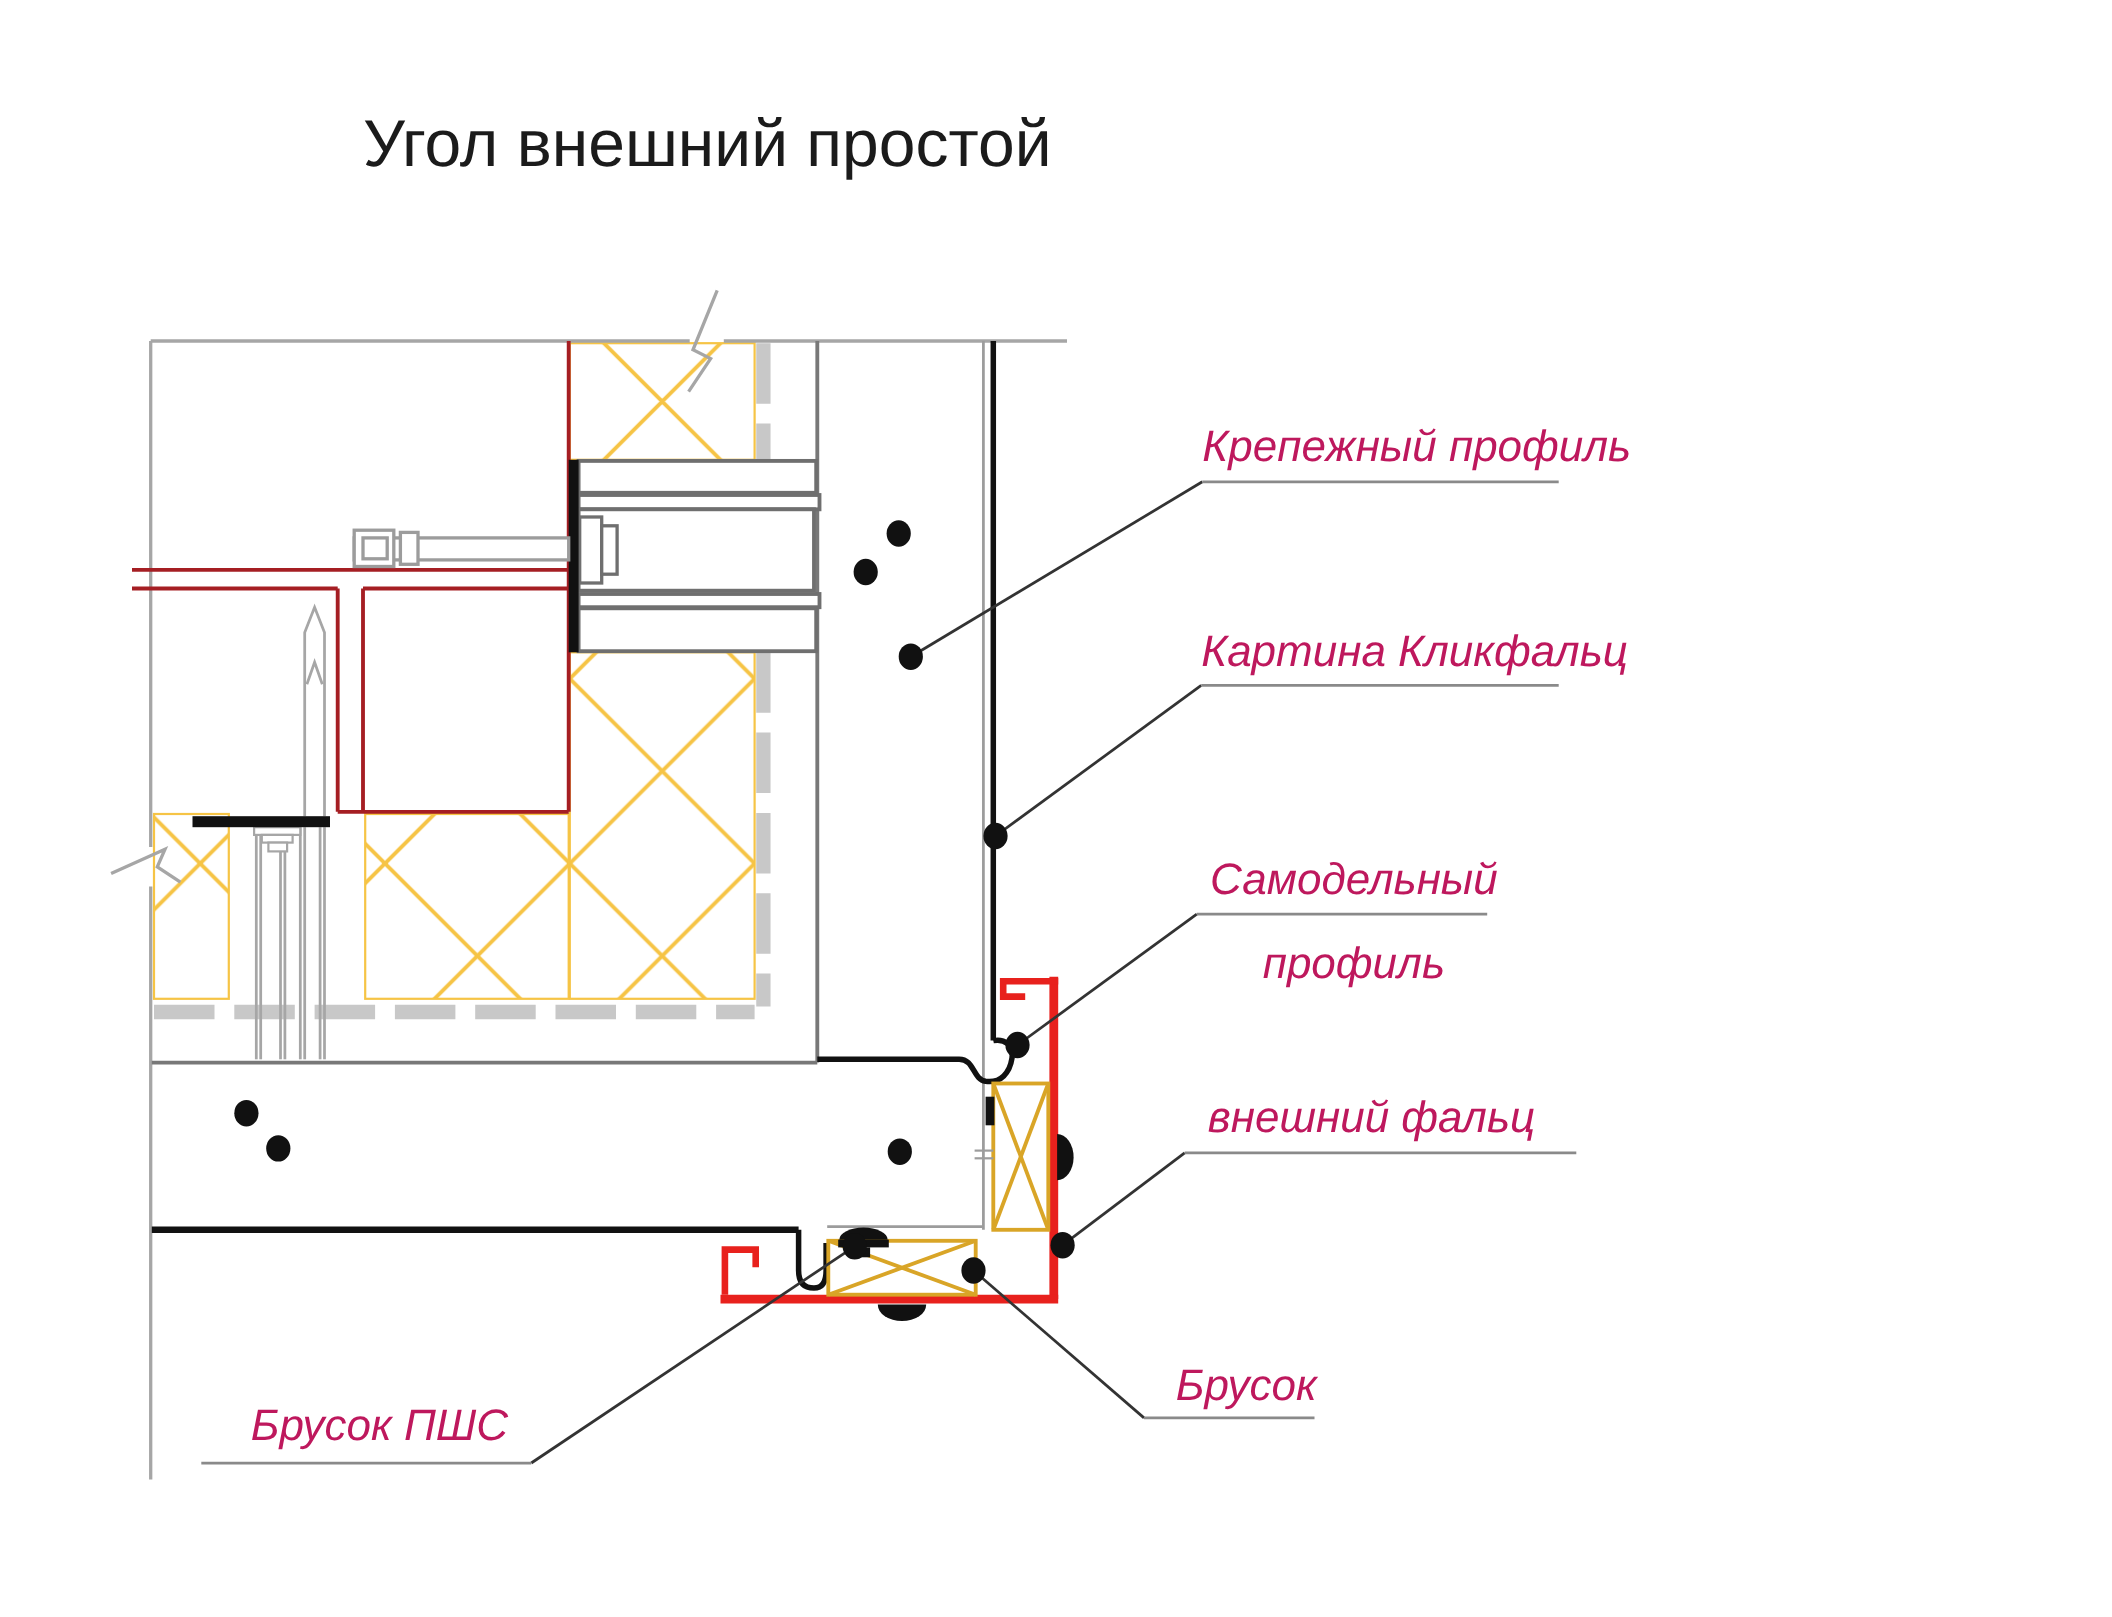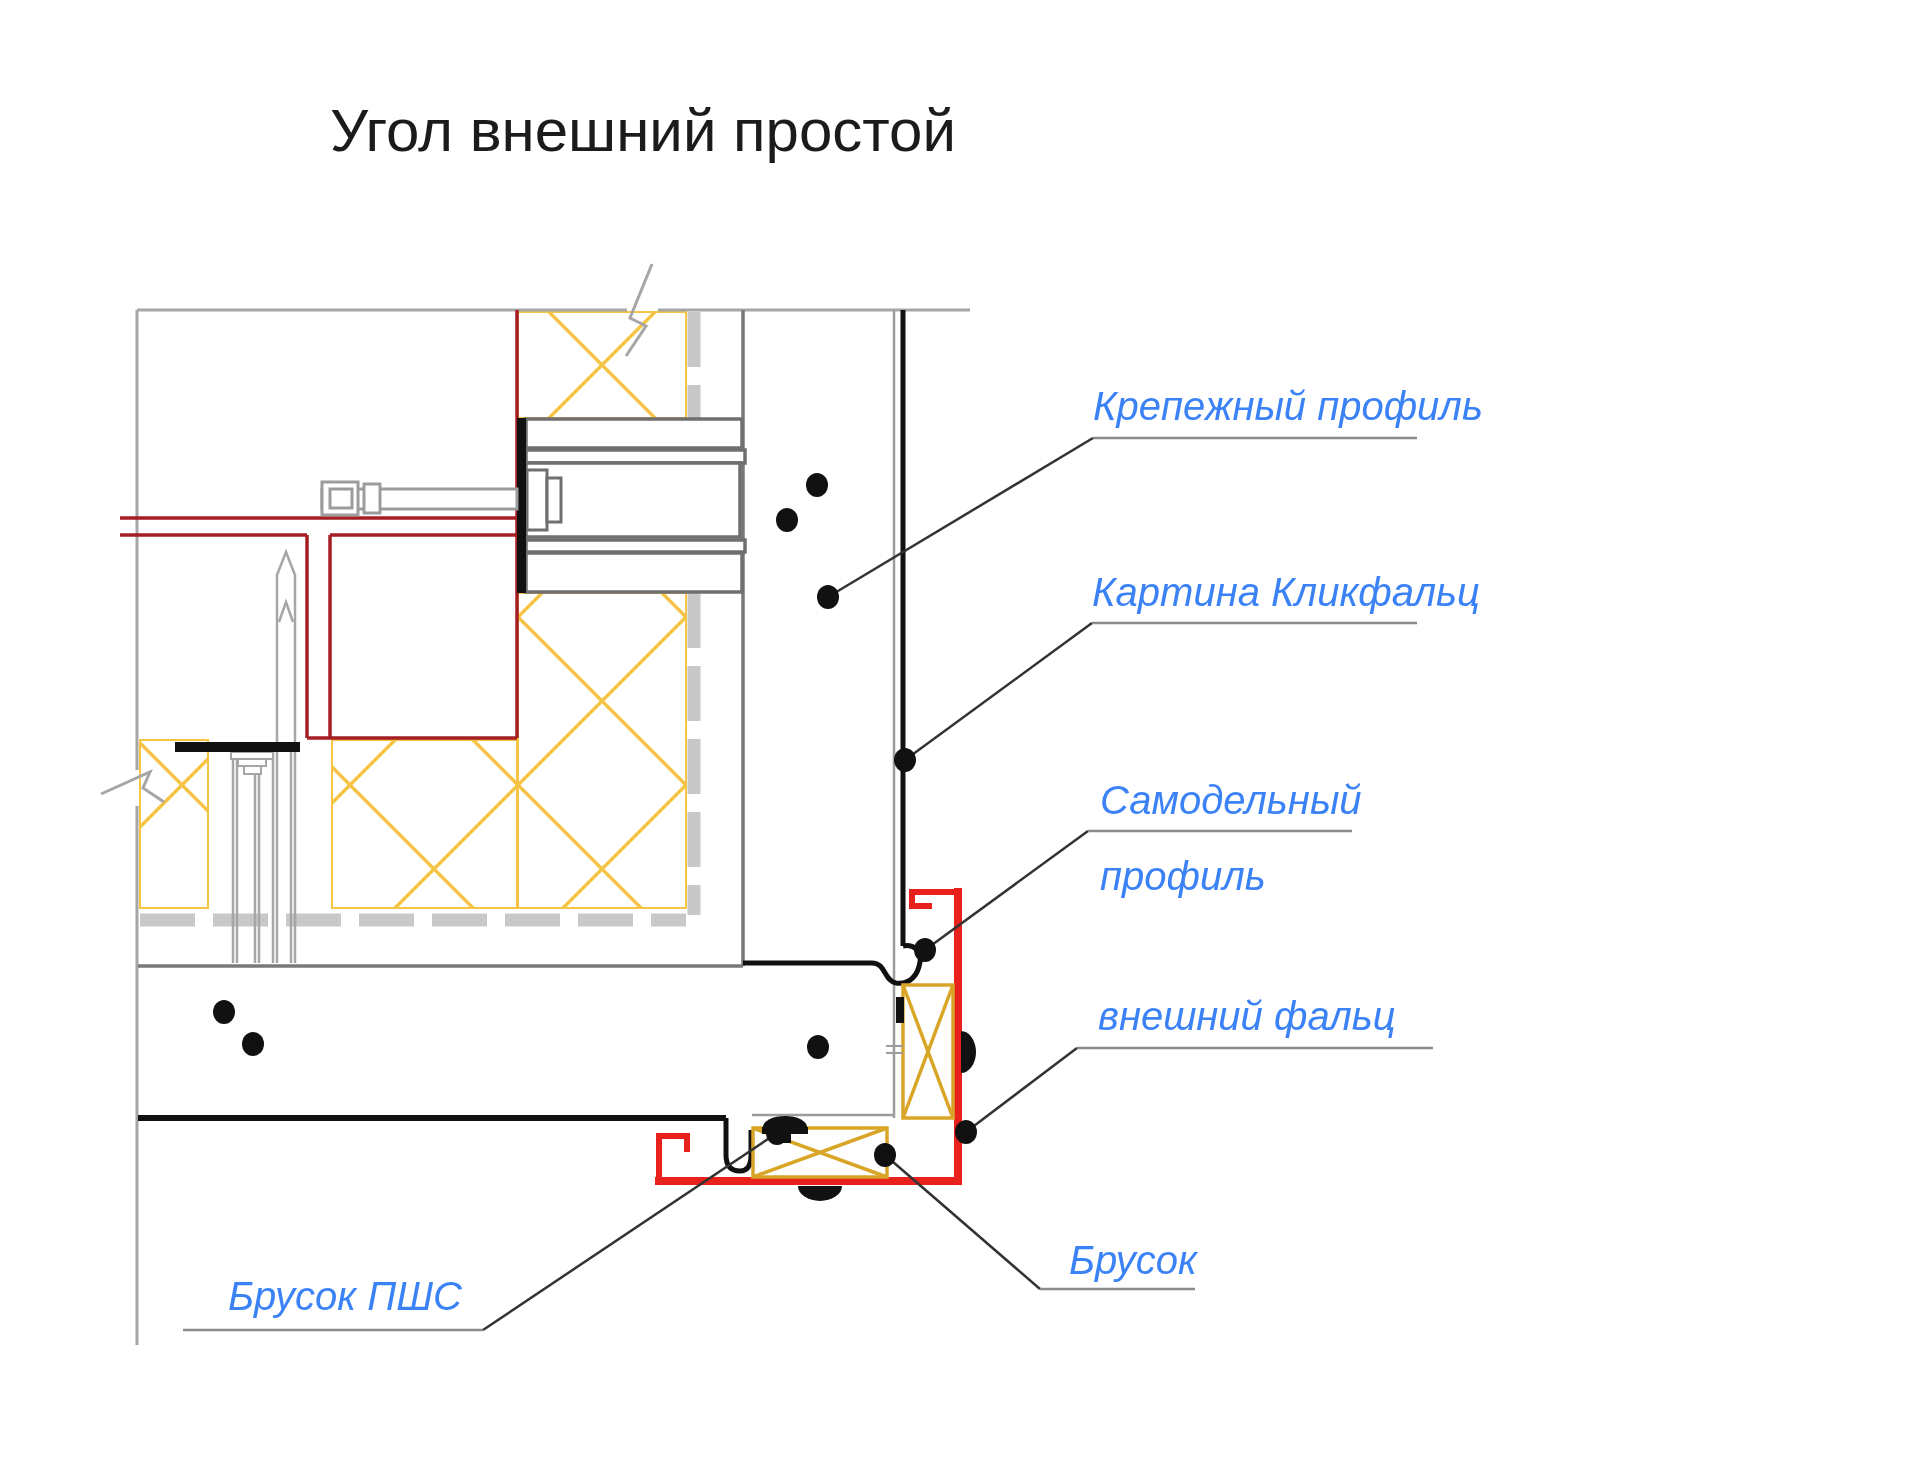--- a/index.html
+++ b/index.html
@@ -7,26 +7,26 @@
     position:relative;width:1920px;height:1470px;background:#ffffff;overflow:hidden;
     font-family:"Liberation Sans", sans-serif;
   }
   #drawing{position:absolute;left:0;top:0;}
   .title{
     position:absolute;left:330px;top:96px;width:720px;
     font-size:60px;font-weight:400;color:#1b1b1b;text-align:left;
     letter-spacing:0px;white-space:nowrap;
   }
   .callout{
-    position:absolute;font-size:40px;font-style:italic;color:#3b82f6;
+    position:absolute;font-size:40px;font-style:italic;color:#be185d;
     white-space:nowrap;line-height:1.0;
   }
   .c1{left:1093px;top:386px;width:326px;text-align:center;}
   .c2{left:1092px;top:572px;width:327px;text-align:center;}
-  .c3{left:1100px;top:780px;}
+  .c3{left:1100px;top:780px;text-align:center;}
   .c3 .ln{height:76px;}
   .c4{left:1098px;top:996px;}
   .c4 .ln{height:71px;}
   .c5{left:1042px;top:1240px;width:155px;text-align:right;}
   .c6{left:206px;top:1276px;width:278px;text-align:center;}
 </style>
 </head>
 <body>
 
 <div id="stage">

